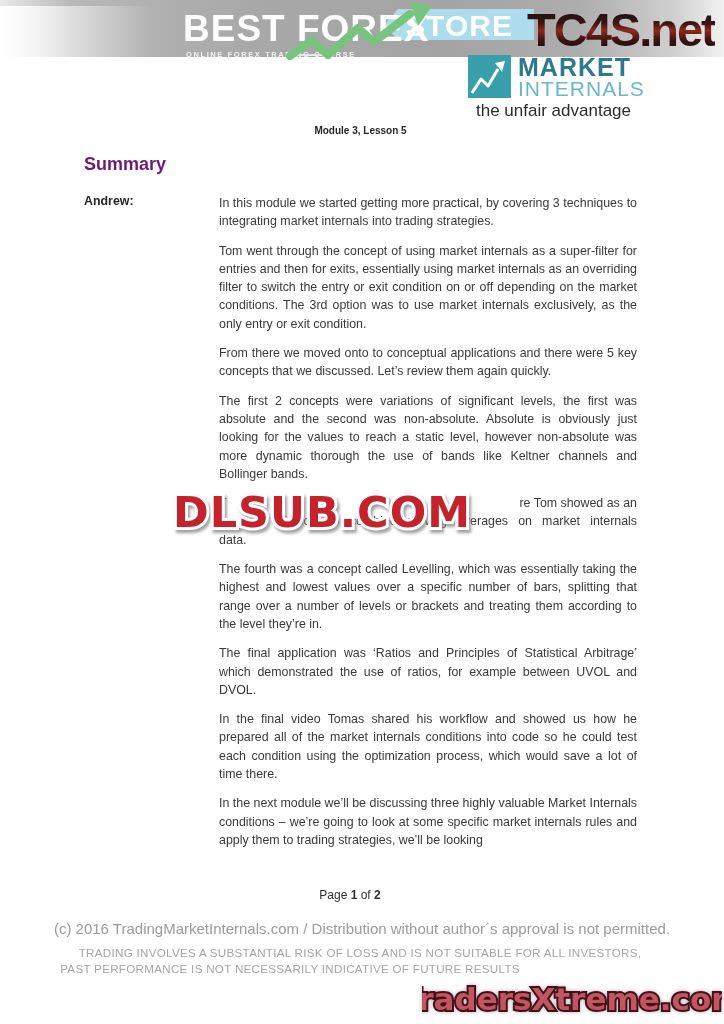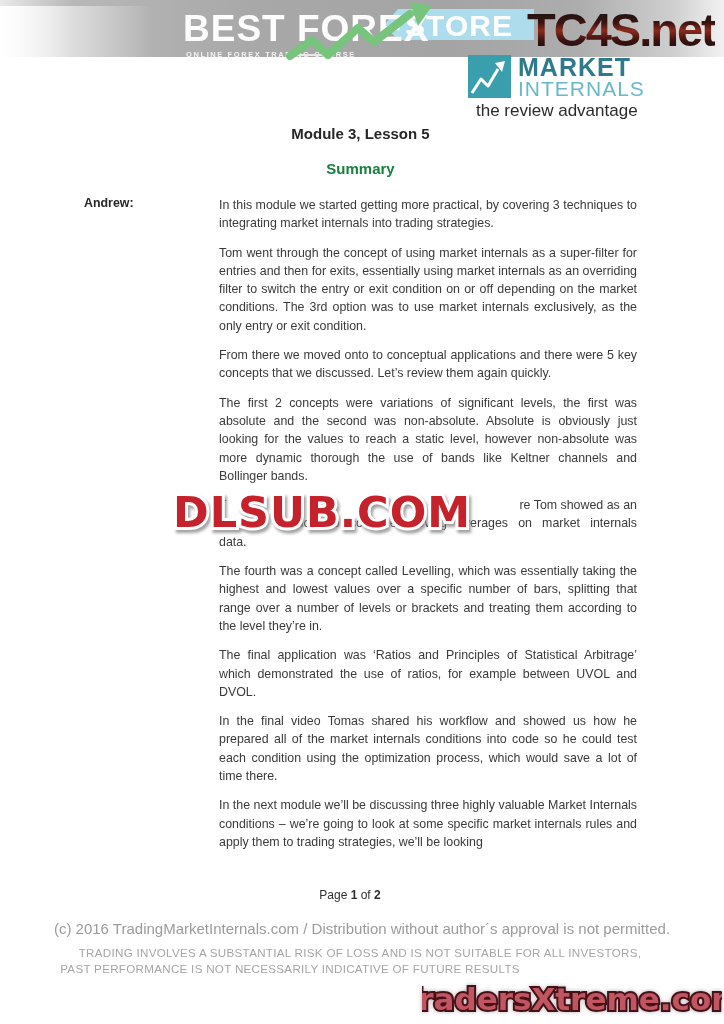--- a/index.html
+++ b/index.html
@@ -27,22 +27,22 @@
 
   
   .mi{position:absolute;left:468px;top:53px;z-index:5;}
   .mi-box{position:absolute;left:0;top:2px;width:43px;height:43px;background:#3a9fac;}
   .mi-market{position:absolute;left:50px;top:0px;font-size:25px;font-weight:bold;color:#2e7a8c;letter-spacing:1px;}
   .mi-internals{position:absolute;left:50px;top:24px;font-size:21px;color:#68b8ca;letter-spacing:1px;}
   .mi-tagline{position:absolute;left:8px;top:48px;font-size:17px;color:#2b2b2b;white-space:nowrap;}
 
   
   .content{position:absolute;left:84px;top:125px;width:553px;}
-  .doc-title{font-size:15px;font-weight:bold;color:#262626;text-align:center;margin:0 0 18px 0;}
-  .doc-subtitle{font-size:15px;font-weight:bold;color:#15803d;text-align:center;margin:0 0 19px 0;}
+  .doc-title{font-size:10px;font-weight:bold;color:#262626;text-align:center;margin:0 0 18px 0;}
+  .doc-subtitle{font-size:18px;font-weight:bold;color:#701a75;text-align:left;margin:0 0 19px 0;}
   .row{display:flex;}
   .label-col{width:135px;flex:0 0 135px;font-size:12.4px;font-weight:bold;color:#262626;}
   .text-col{width:418px;flex:0 0 418px;font-size:12.4px;line-height:18.3px;}
   .para{text-align:justify;margin:0 0 11px 0;}
   .wm-para{margin:0 0 11px 0;}
   .wm-line1{display:flex;justify-content:space-between;}
   .wm-line2{text-align:justify;text-align-last:justify;}
 
   
   .watermark{position:absolute;left:116px;top:482px;z-index:8;filter:drop-shadow(2px 3px 1.5px rgba(130,130,130,0.75));}
@@ -78,21 +78,21 @@
 
   <div class="mi">
     <div class="mi-box">
       <svg width="43" height="43" viewBox="0 0 43 43">
         <polyline points="4,38 13,24 20,31 30,14" fill="none" stroke="#ffffff" stroke-width="3" stroke-linejoin="round"></polyline>
         <polygon points="27,8 37,6 34,17" fill="#ffffff"></polygon>
       </svg>
     </div>
     <div class="mi-market">MARKET</div>
     <div class="mi-internals">INTERNALS</div>
-    <div class="mi-tagline">the review advantage</div>
+    <div class="mi-tagline">the unfair advantage</div>
   </div>
 
   <div class="content">
     <div class="doc-title">Module 3, Lesson 5</div>
     <div class="doc-subtitle">Summary</div>
 
     <div class="row">
       <div class="label-col">Andrew:</div>
       <div class="text-col">
         <p class="para">In this module we started getting more practical, by covering 3 techniques to integrating market internals into trading strategies.</p>

